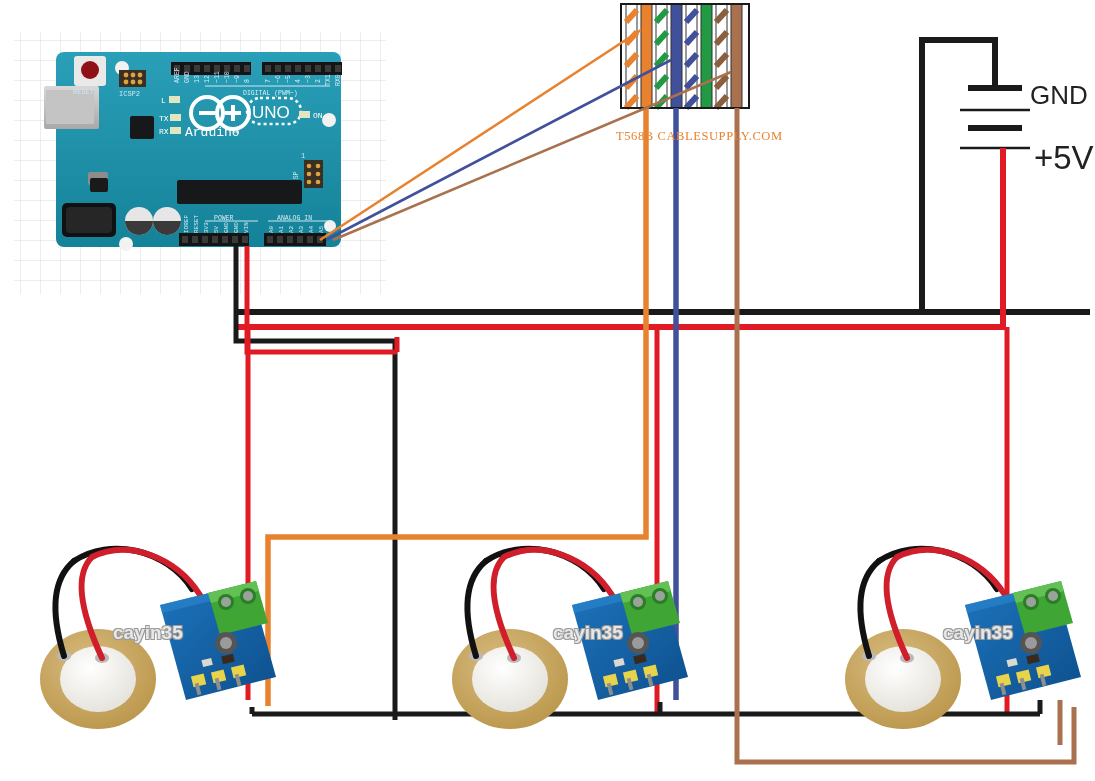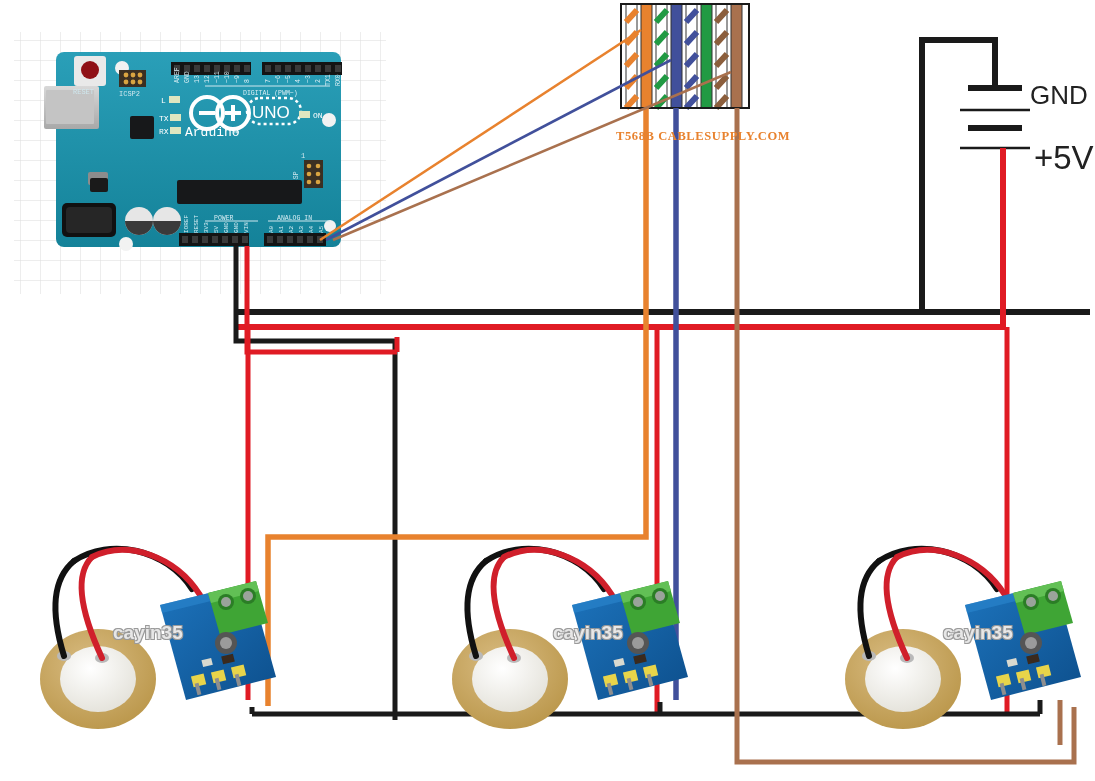--- a/index.html
+++ b/index.html
@@ -2,21 +2,21 @@
 <html><head>
 <meta charset="utf-8">
 <style>
   html,body{margin:0;padding:0;background:#ffffff;}
   body{width:1095px;height:781px;font-family:"Liberation Sans",sans-serif;overflow:hidden;}
   #stage{position:relative;width:1095px;height:768px;background:#ffffff;}
   #stage > svg{position:absolute;left:0;top:0;}
   .lbl{position:absolute;font-family:"Liberation Sans",sans-serif;color:#222;white-space:nowrap;}
   #gnd-label{left:1030px;top:80px;font-size:26px;}
   #v5-label{left:1034px;top:139px;font-size:33px;}
-  #cable-label{position:absolute;left:616px;top:129px;font-size:12.5px;font-weight:bold;
+  #cable-label{position:absolute;left:616px;top:129px;font-size:12.5px;font-weight:normal;
      letter-spacing:.6px;color:#E8822E;font-family:"Liberation Serif",serif;}
 </style>
 </head>
 <body>
 
 <div id="stage">
 
 <svg width="1095" height="781" viewBox="0 0 1095 781">
   <defs>
 

